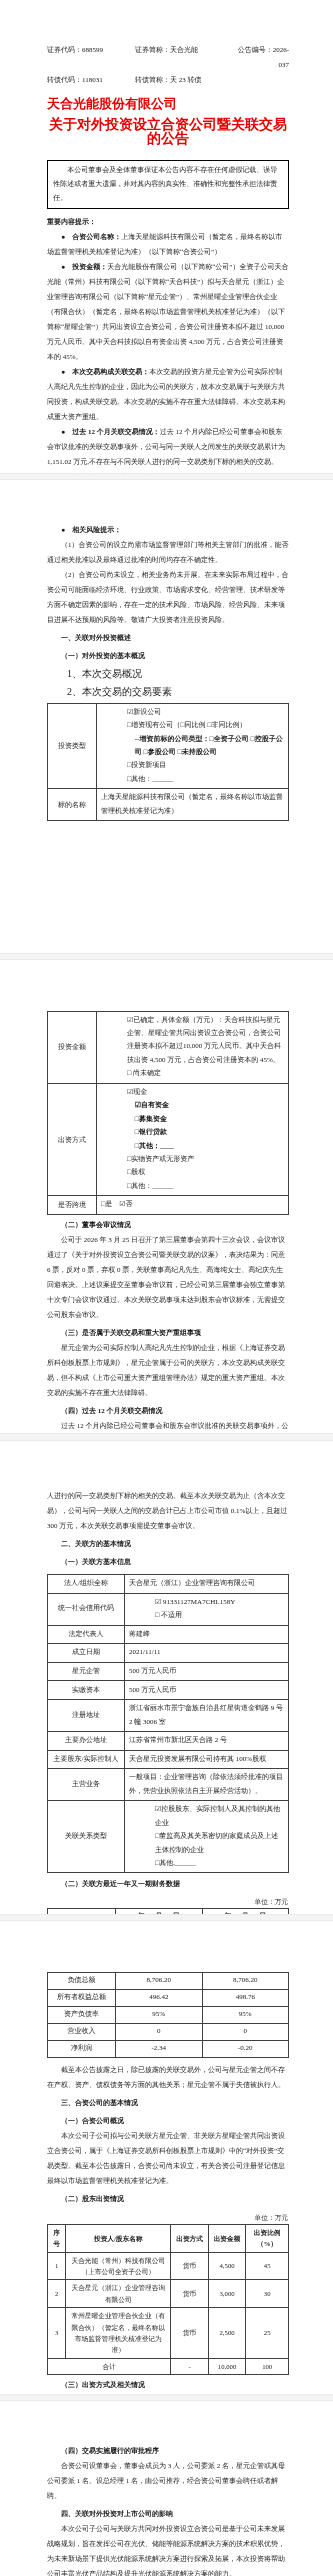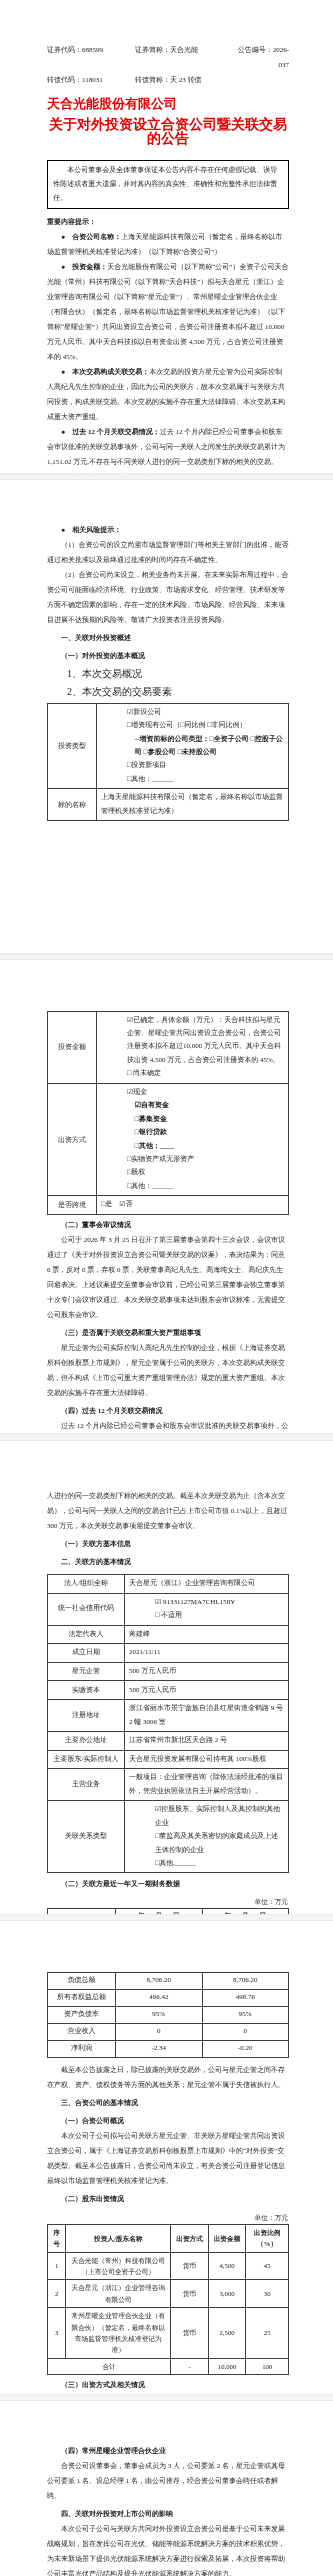--- a/index.html
+++ b/index.html
@@ -162,22 +162,22 @@
   <p class="para">公司于 2026 年 3 月 25 日召开了第三届董事会第四十三次会议，会议审议通过了《关于对外投资设立合资公司暨关联交易的议案》，表决结果为：同意 6 票，反对 0 票，弃权 0 票，关联董事高纪凡先生、高海纯女士、高纪庆先生回避表决。上述议案提交至董事会审议前，已经公司第三届董事会独立董事第十次专门会议审议通过。本次关联交易事项未达到股东会审议标准，无需提交公司股东会审议。</p>
   <p class="h">（三）是否属于关联交易和重大资产重组事项</p>
   <p class="para">星元企管为公司实际控制人高纪凡先生控制的企业，根据《上海证券交易所科创板股票上市规则》，星元企管属于公司的关联方，本次交易构成关联交易，但不构成《上市公司重大资产重组管理办法》规定的重大资产重组。本次交易的实施不存在重大法律障碍。</p>
   <p class="h">（四）过去 12 个月关联交易情况</p>
   <p class="para">过去 12 个月内除已经公司董事会和股东会审议批准的关联交易事项外，公司与同一关联人之间发生的关联交易累计为 1,151.02 万元, 不存在与不同关联</p>
 </div>
 <div class="page-gap"></div>
 
 <div class="page">
   <p class="para cont mt">人进行的同一交易类别下标的相关的交易。截至本次关联交易为止（含本次交易），公司与同一关联人之间的交易合计已占上市公司市值 0.1%以上，且超过 300 万元，本次关联交易事项需提交董事会审议。</p>
+  <p class="h">二、关联方的基本情况</p>
   <p class="h">（一）关联方基本信息</p>
-  <p class="h">二、关联方的基本情况</p>
 
   <table class="tbl info">
     <colgroup>
         <col class="info-col-label" style="width:77px">
         <col>
       </colgroup>
     <tbody>
         <tr>
           <td class="lbl">法人/组织全称</td>
           <td>天合星元（浙江）企业管理咨询有限公司</td>
@@ -340,19 +340,19 @@
     </tr>
   </tbody>
     </table>
 
   <p class="h">（三）出资方式及相关情况</p>
   <p class="para">公司子公司天合科技将以自有资金履行出资实缴义务，不涉及募集资金。</p>
 </div>
 <div class="page-gap"></div>
 
 <div class="page">
-  <p class="h" style="margin-top:0;">（四）常州星曜企业管理合伙企业</p>
+  <p class="h" style="margin-top:0;">（四）交易实施履行的审批程序</p>
   <p class="para">合资公司设董事会，董事会成员为 3 人，公司委派 2 名，星元企管或其母公司委派 1 名。设总经理 1 名，由公司推荐，经合资公司董事会聘任或者解聘。</p>
   <p class="h">四、关联对外投资对上市公司的影响</p>
   <p class="para">本次公司子公司与关联方共同对外投资设立合资公司是基于公司未来发展战略规划，旨在发挥公司在光伏、储能等能源系统解决方案的技术积累优势，为未来新场景下提供光伏能源系统解决方案进行探索及拓展，本次投资将帮助公司丰富光伏产品结构及提升光伏能源系统解决方案的能力。</p>
 
 </div>
 
 
 </body></html>

